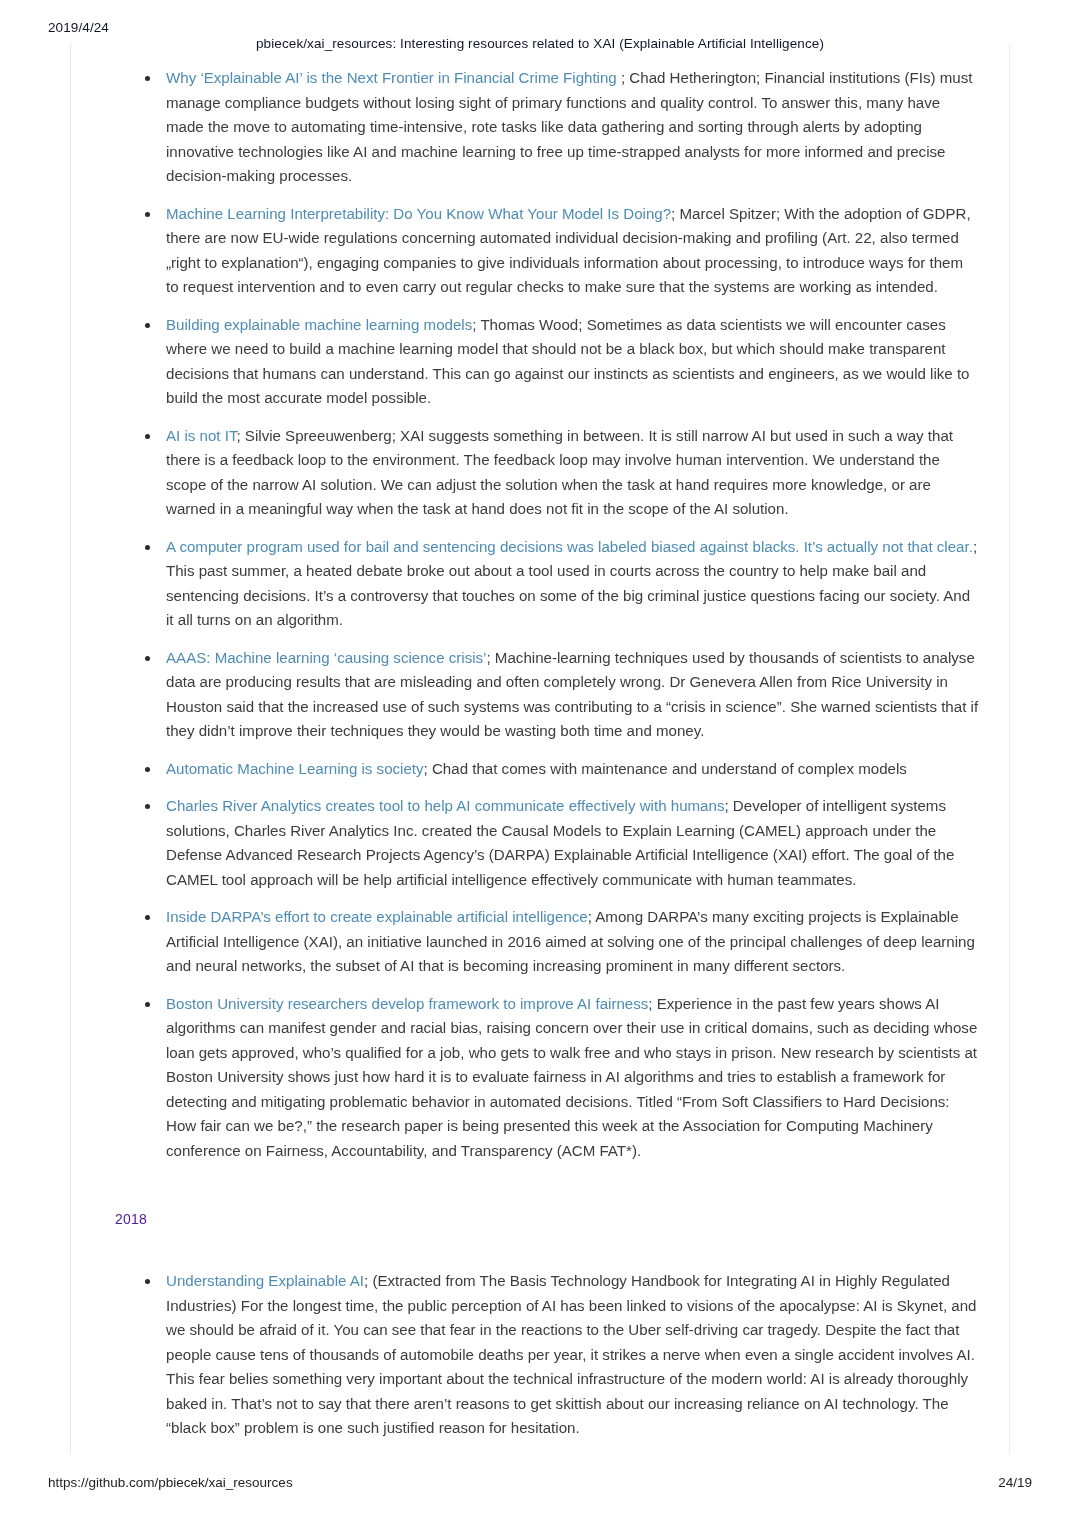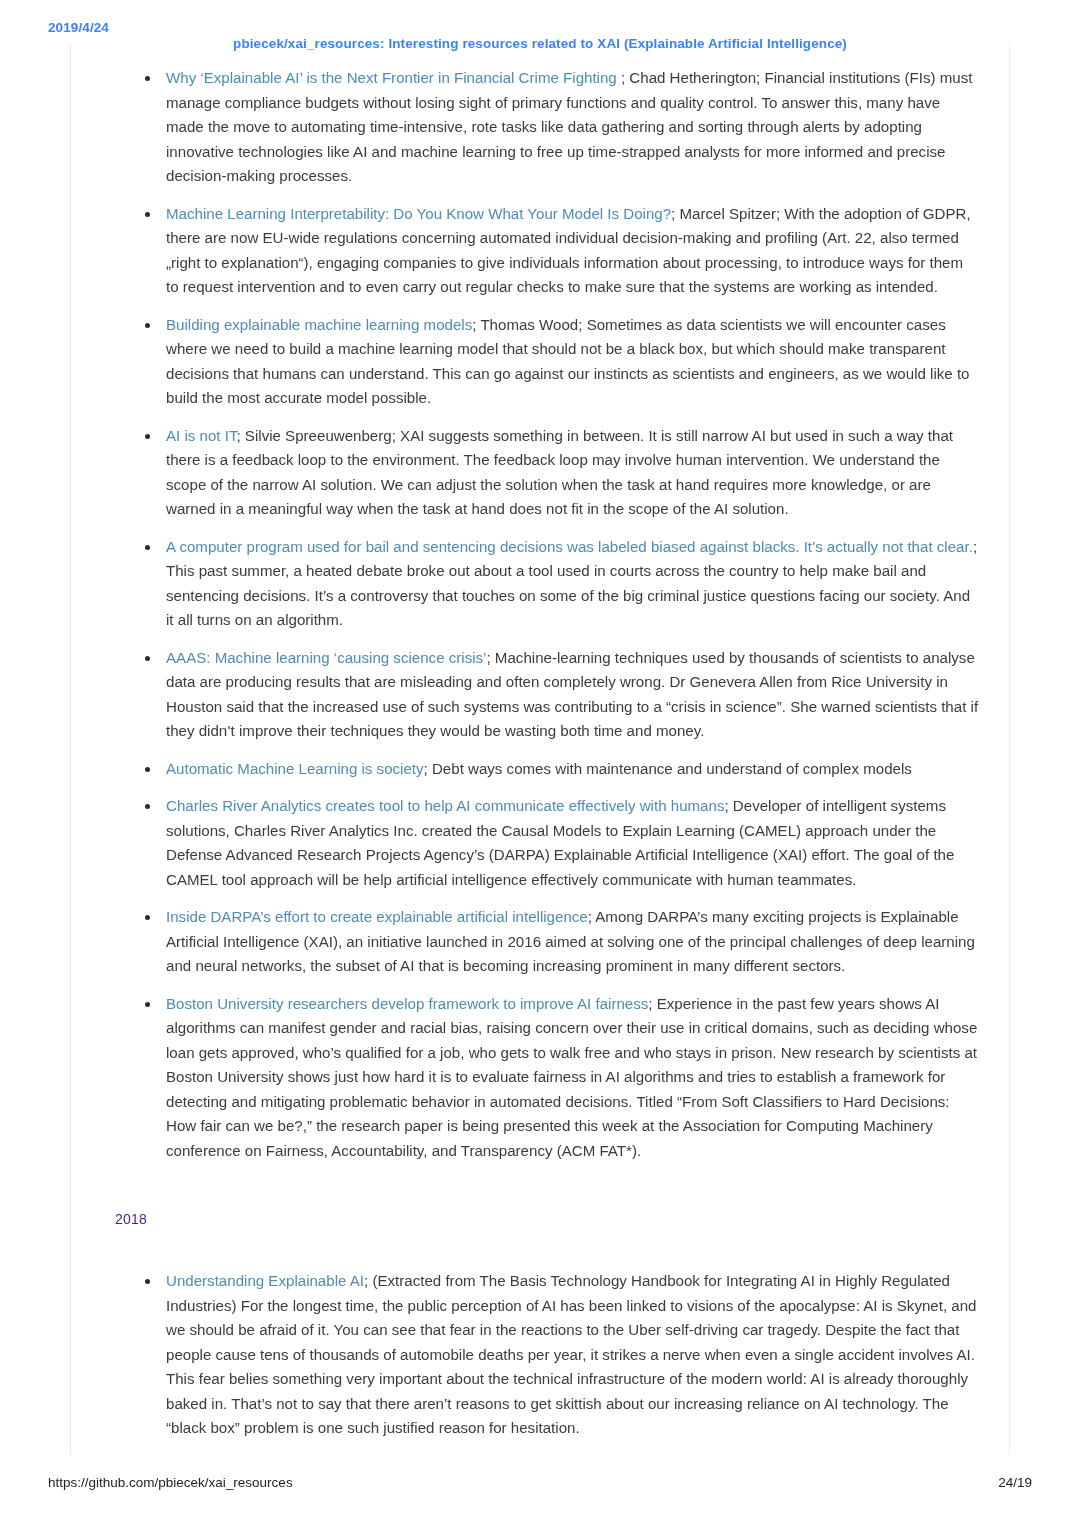--- a/index.html
+++ b/index.html
@@ -21,23 +21,22 @@
   }
 
   
   .page-header {
     position: absolute;
     top: 20px;
     left: 0;
     width: 856px;
     height: 20px;
     font-size: 13.5px;
-    color: #3b82f6;
+    color: #0f172a;
     letter-spacing: 0.1px;
-    font-weight: bold;
   }
   .page-header .hdr-date {
     position: absolute;
     left: 48px;
     top: 0;
     white-space: nowrap;
   }
   .page-header .hdr-title {
     position: absolute;
     left: 0;
@@ -145,21 +144,21 @@
 
   <div class="content-body">
 
     <ul class="res-list">
         <li><span class="lnk">Why ‘Explainable AI’ is the Next Frontier in Financial Crime Fighting </span><span class="txt">; Chad Hetherington; Financial institutions (FIs) must manage compliance budgets without losing sight of primary functions and quality control. To answer this, many have made the move to automating time-intensive, rote tasks like data gathering and sorting through alerts by adopting innovative technologies like AI and machine learning to free up time-strapped analysts for more informed and precise decision-making processes.</span></li>
         <li><span class="lnk">Machine Learning Interpretability: Do You Know What Your Model Is Doing?</span><span class="txt">; Marcel Spitzer; With the adoption of GDPR, there are now EU-wide regulations concerning automated individual decision-making and profiling (Art. 22, also termed „right to explanation“), engaging companies to give individuals information about processing, to introduce ways for them to request intervention and to even carry out regular checks to make sure that the systems are working as intended.</span></li>
         <li><span class="lnk">Building explainable machine learning models</span><span class="txt">; Thomas Wood; Sometimes as data scientists we will encounter cases where we need to build a machine learning model that should not be a black box, but which should make transparent decisions that humans can understand. This can go against our instincts as scientists and engineers, as we would like to build the most accurate model possible.</span></li>
         <li><span class="lnk">AI is not IT</span><span class="txt">; Silvie Spreeuwenberg; XAI suggests something in between. It is still narrow AI but used in such a way that there is a feedback loop to the environment. The feedback loop may involve human intervention. We understand the scope of the narrow AI solution. We can adjust the solution when the task at hand requires more knowledge, or are warned in a meaningful way when the task at hand does not fit in the scope of the AI solution.</span></li>
         <li><span class="lnk">A computer program used for bail and sentencing decisions was labeled biased against blacks. It’s actually not that clear.</span><span class="txt">; This past summer, a heated debate broke out about a tool used in courts across the country to help make bail and sentencing decisions. It’s a controversy that touches on some of the big criminal justice questions facing our society. And it all turns on an algorithm.</span></li>
         <li><span class="lnk">AAAS: Machine learning ‘causing science crisis’</span><span class="txt">; Machine-learning techniques used by thousands of scientists to analyse data are producing results that are misleading and often completely wrong. Dr Genevera Allen from Rice University in Houston said that the increased use of such systems was contributing to a “crisis in science”. She warned scientists that if they didn’t improve their techniques they would be wasting both time and money.</span></li>
-        <li><span class="lnk">Automatic Machine Learning is society</span><span class="txt">; Debt ways comes with maintenance and understand of complex models</span></li>
+        <li><span class="lnk">Automatic Machine Learning is society</span><span class="txt">; Chad that comes with maintenance and understand of complex models</span></li>
         <li><span class="lnk">Charles River Analytics creates tool to help AI communicate effectively with humans</span><span class="txt">; Developer of intelligent systems solutions, Charles River Analytics Inc. created the Causal Models to Explain Learning (CAMEL) approach under the Defense Advanced Research Projects Agency’s (DARPA) Explainable Artificial Intelligence (XAI) effort. The goal of the CAMEL tool approach will be help artificial intelligence effectively communicate with human teammates.</span></li>
         <li><span class="lnk">Inside DARPA’s effort to create explainable artificial intelligence</span><span class="txt">; Among DARPA’s many exciting projects is Explainable Artificial Intelligence (XAI), an initiative launched in 2016 aimed at solving one of the principal challenges of deep learning and neural networks, the subset of AI that is becoming increasing prominent in many different sectors.</span></li>
         <li><span class="lnk">Boston University researchers develop framework to improve AI fairness</span><span class="txt">; Experience in the past few years shows AI algorithms can manifest gender and racial bias, raising concern over their use in critical domains, such as deciding whose loan gets approved, who’s qualified for a job, who gets to walk free and who stays in prison. New research by scientists at Boston University shows just how hard it is to evaluate fairness in AI algorithms and tries to establish a framework for detecting and mitigating problematic behavior in automated decisions. Titled “From Soft Classifiers to Hard Decisions: How fair can we be?,” the research paper is being presented this week at the Association for Computing Machinery conference on Fairness, Accountability, and Transparency (ACM FAT*).</span></li>
       </ul>
 
     <div class="section-gap-top"></div>
     <h2 class="year-heading">2018</h2>
     <div class="section-gap-bottom"></div>
 
     <ul class="res-list">

